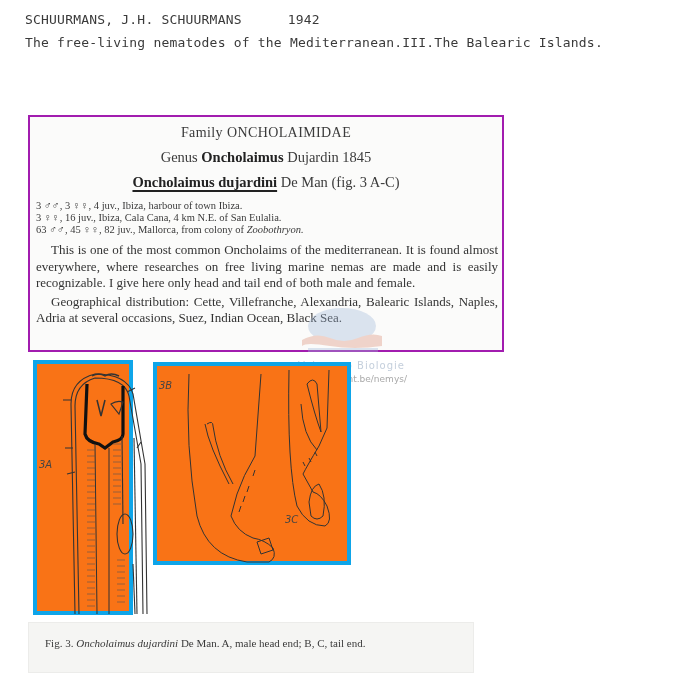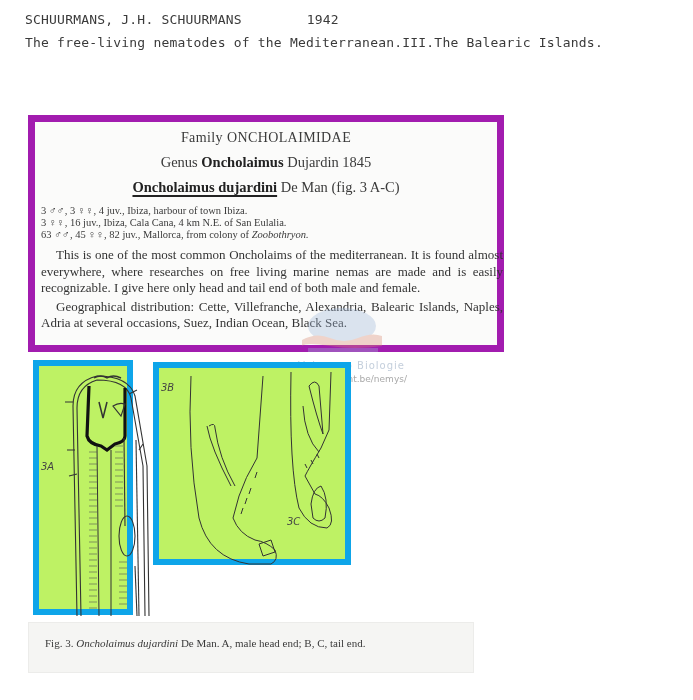--- a/index.html
+++ b/index.html
@@ -21,30 +21,30 @@
       font-size: 13px;
       color: #3a3a3a;
       letter-spacing: 0.2px;
     }
     .header .line {
       height: 23px;
       line-height: 20px;
       white-space: pre;
     }
     .header .year {
-      margin-left: 65px;
+      margin-left: 46px;
     }
     .text-panel {
       position: absolute;
       left: 28px;
       top: 115px;
       width: 476px;
       height: 237px;
       background: #fbfbfa;
-      border: 7px solid #a21caf;
+      border: 2px solid #a21caf;
       font-family: "Liberation Serif", "DejaVu Serif", serif;
       color: #333;
       box-sizing: border-box;
     }
     .center-line {
       text-align: center;
       position: absolute;
       left: 0;
       right: 0;
     }
@@ -90,22 +90,22 @@
       color: #333;
       text-align: justify;
     }
     .body-text p {
       margin: 0;
       text-indent: 15px;
     }
     .body-text p + p { margin-top: 2px; }
     .fig-panel {
       position: absolute;
-      background: #bef264;
-      border: 6px solid #0ea5e9;
+      background: #f97316;
+      border: 4px solid #0ea5e9;
       box-sizing: border-box;
     }
     .fig-a { left: 33px; top: 360px; width: 100px; height: 255px; }
     .fig-bc { left: 153px; top: 362px; width: 198px; height: 203px; }
     .fig-label {
       position: absolute;
       font-family: "DejaVu Sans", "Liberation Sans", sans-serif;
       font-size: 10px;
       color: #444;
       font-style: italic;

